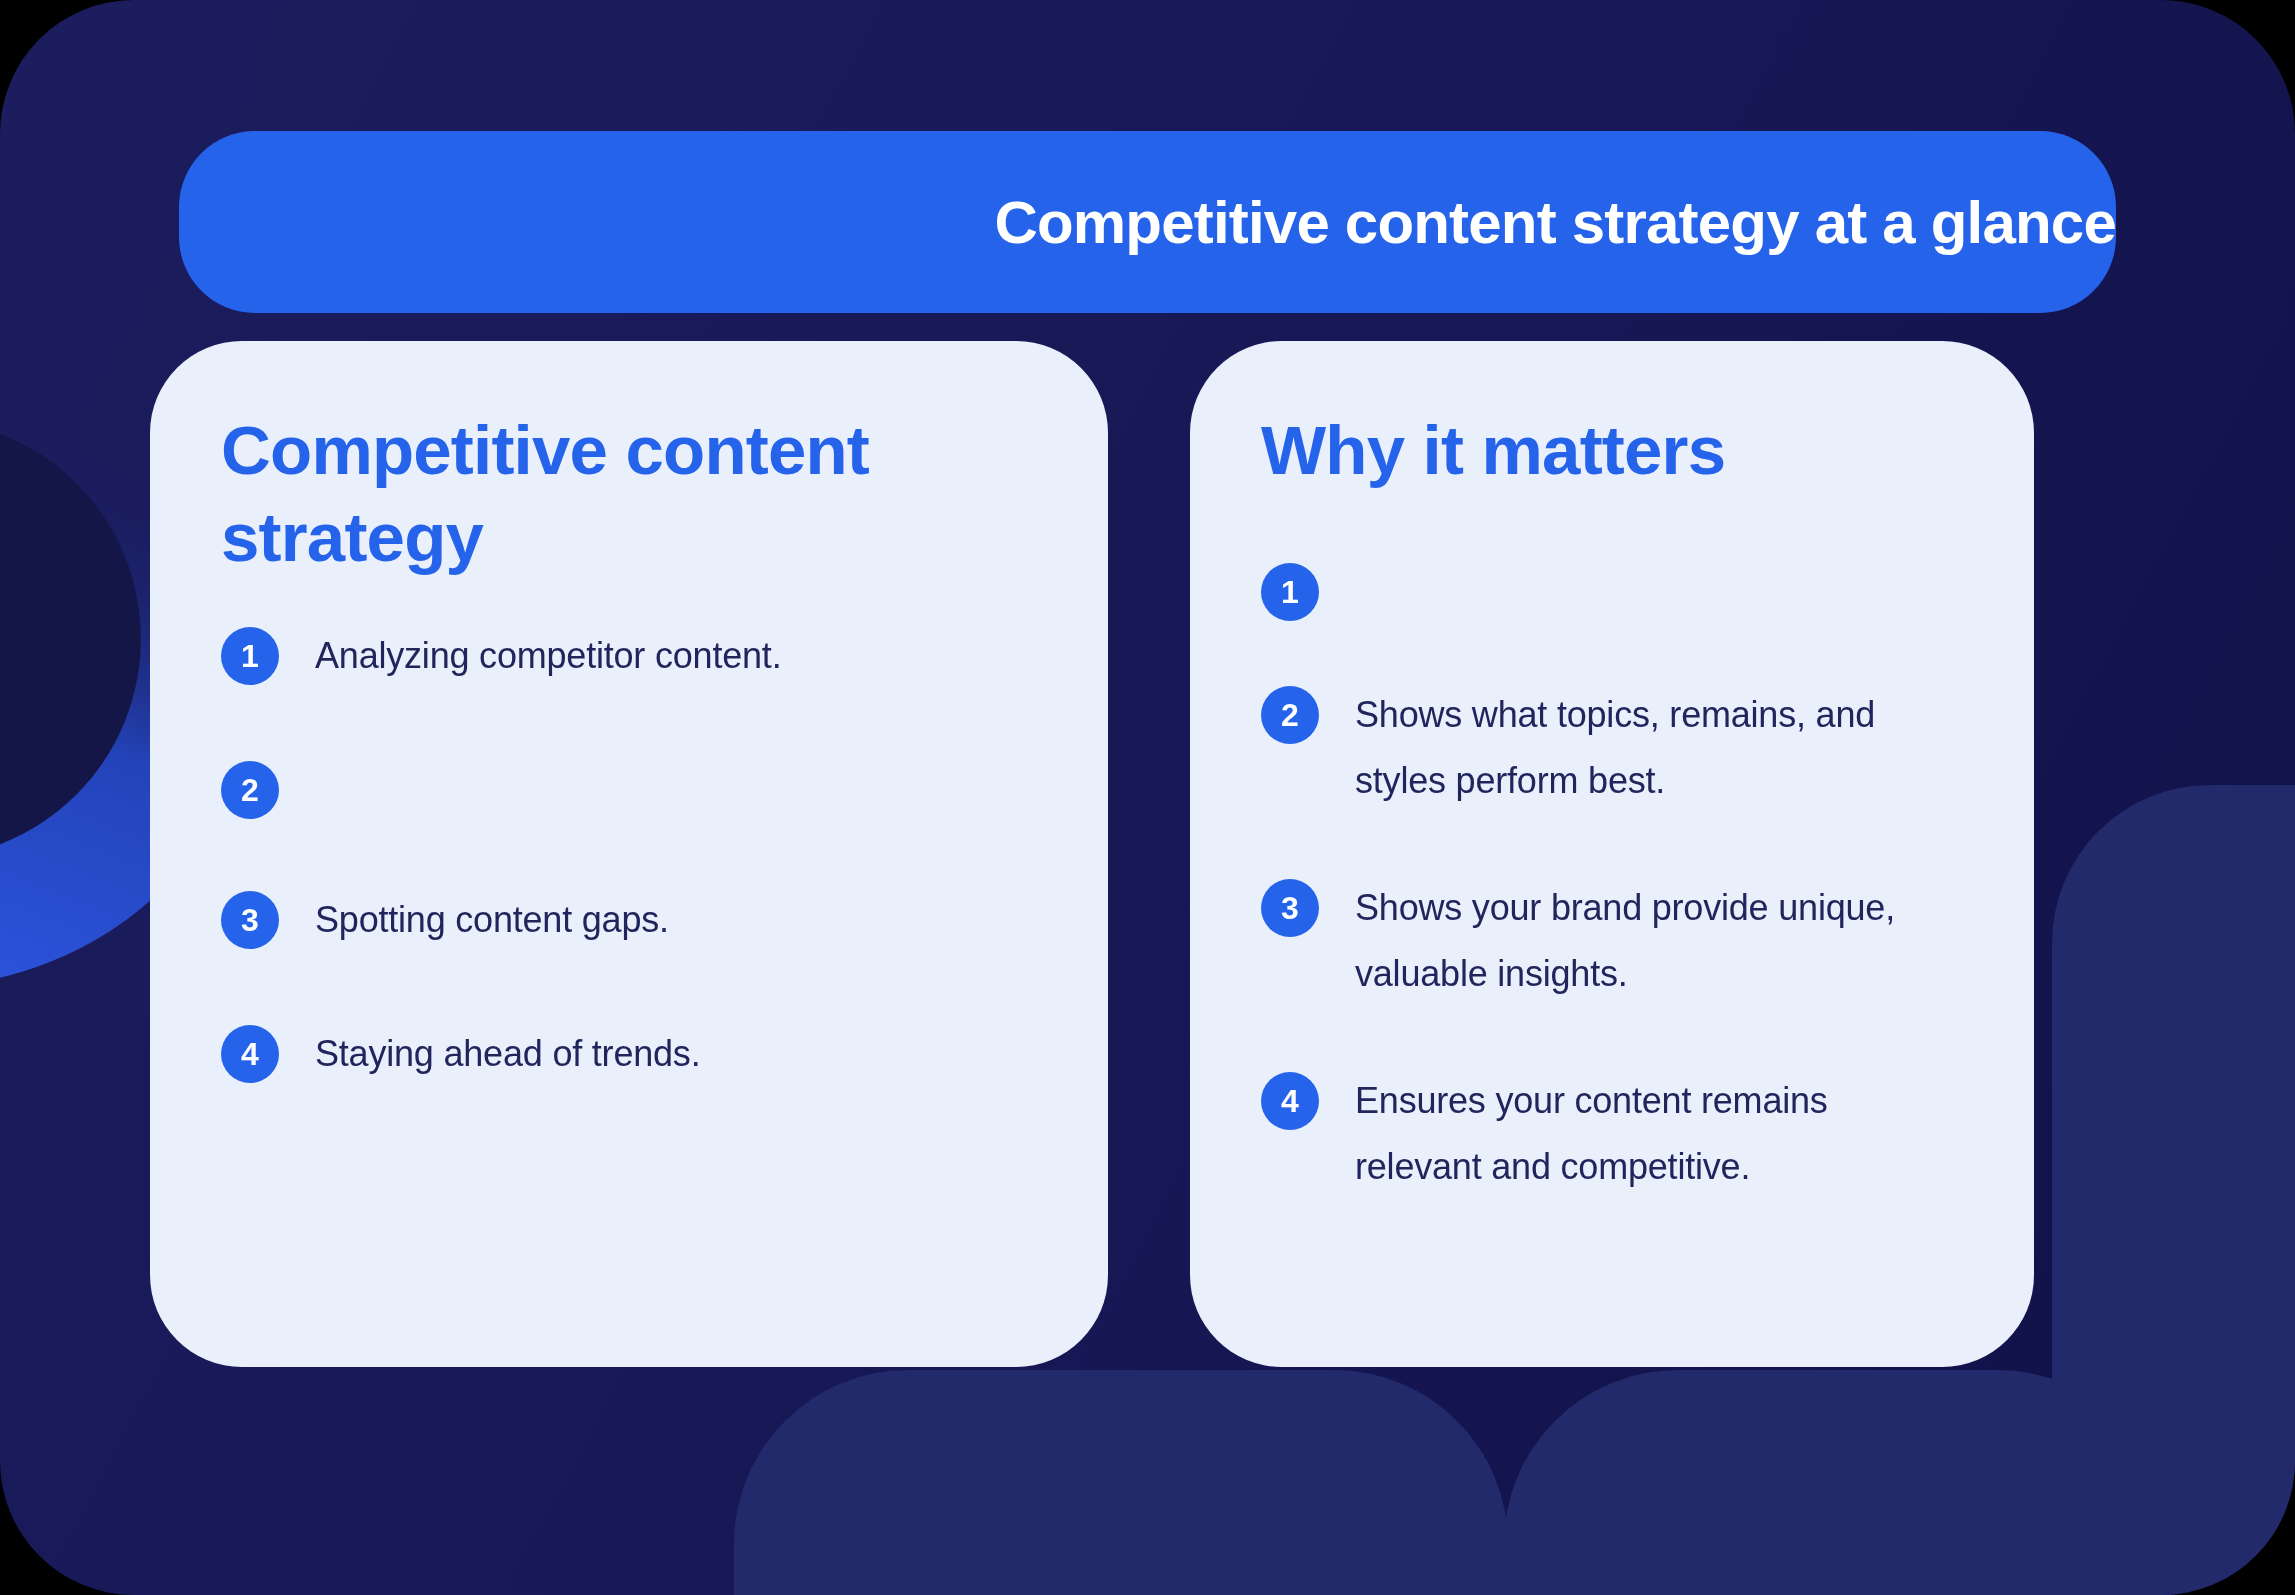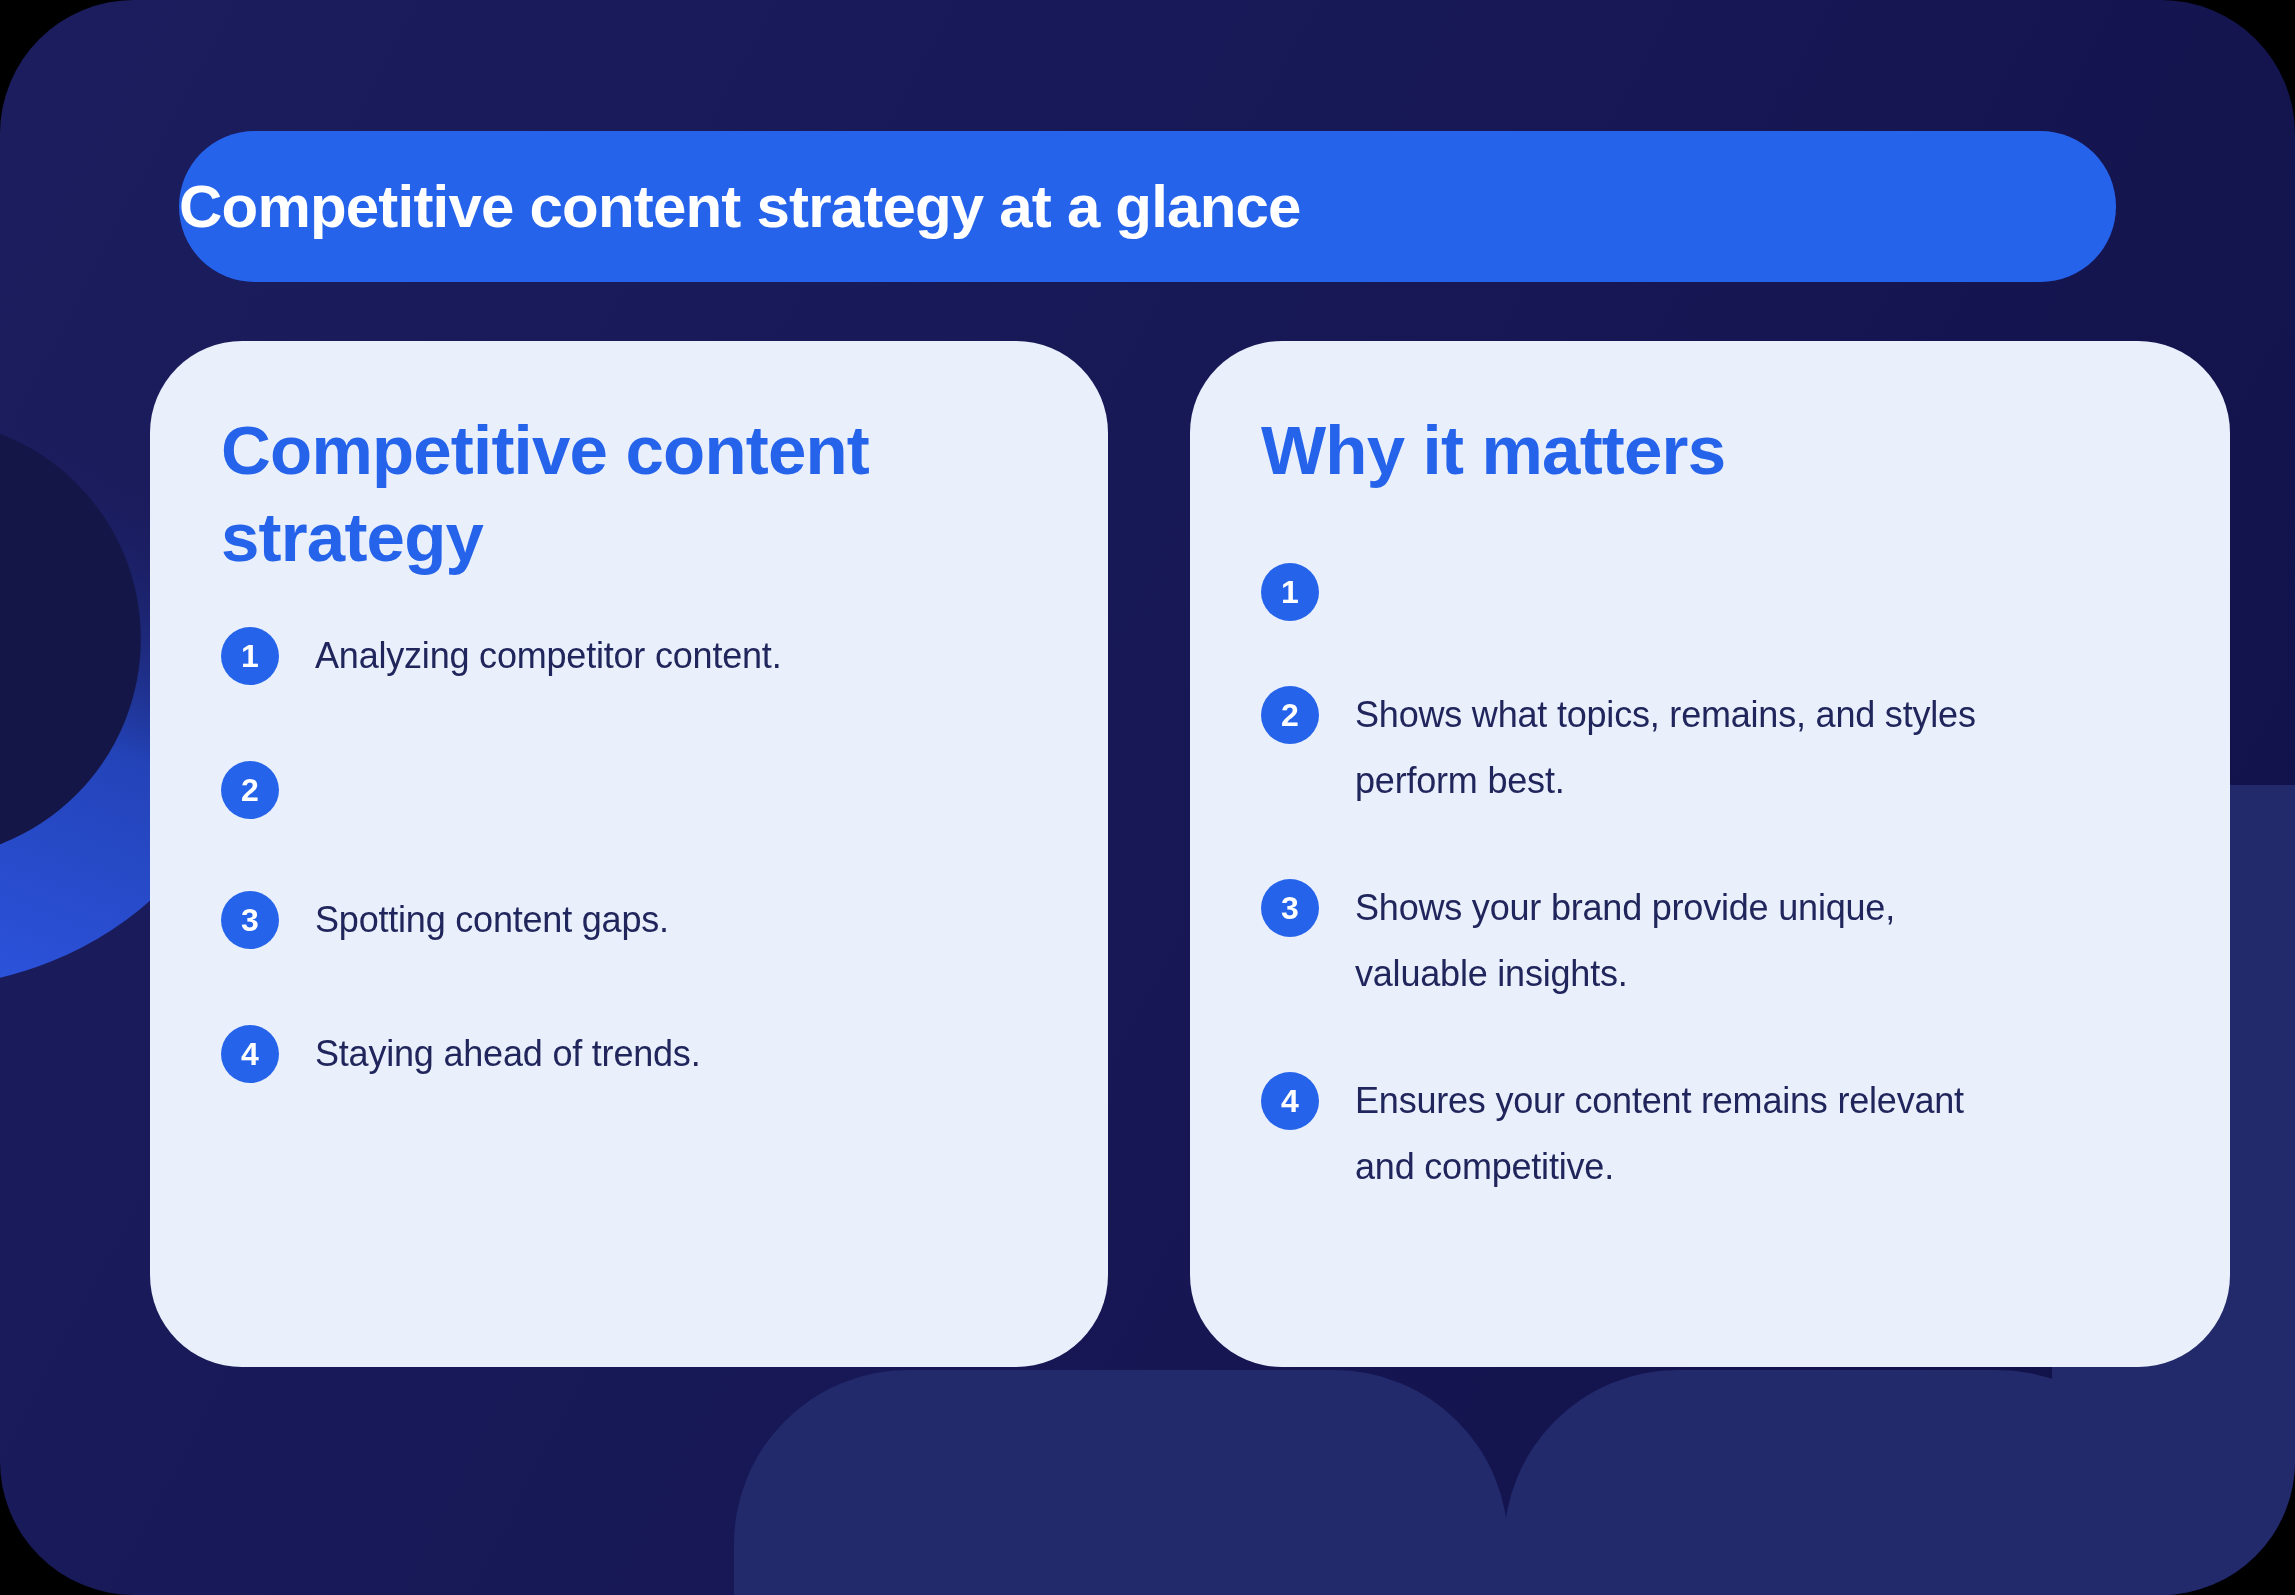--- a/index.html
+++ b/index.html
@@ -26,34 +26,34 @@
   }
   
   .ring-svg{position:absolute;left:0;top:0;width:553px;height:1184px;z-index:1;}
   
   .blob{position:absolute;background:var(--blob);z-index:1;}
   .blob-bottom-left{left:734px;top:1370px;width:774px;height:1263px;border-radius:174px;}
   .blob-bottom-right{left:1504px;top:1370px;width:667px;height:1263px;border-radius:174px;}
   .blob-right-edge{left:2052px;top:785px;width:868px;height:1342px;border-radius:158px;}
 
   .header-banner{
-    position:absolute;left:179px;top:131px;width:1937px;height:151px;z-index:3;
+    position:absolute;left:179px;top:131px;width:1937px;height:182px;z-index:3;
     background:var(--accent);border-radius:76px;
-    display:flex;align-items:center;justify-content:flex-start;
+    display:flex;align-items:center;justify-content:flex-end;
   }
   .header-banner .title{
     color:var(--white);font-size:60px;font-weight:bold;letter-spacing:-0.8px;white-space:nowrap;
   }
 
   .card{
     position:absolute;top:341px;height:1026px;z-index:3;box-sizing:border-box;
     background:var(--card-bg);border-radius:92px;padding:66px 71px 0 71px;
   }
   .card-left{left:150px;width:958px;}
-  .card-right{left:1190px;width:1040px;}
+  .card-right{left:1190px;width:844px;}
   .card-title{
     margin:0;color:var(--accent);font-size:69px;font-weight:bold;
     line-height:87px;letter-spacing:-0.8px;
   }
   .items{list-style:none;margin:0;padding:0;display:flex;flex-direction:column;}
   .card-left .items{margin-top:42px;gap:68px;}
   .card-right .items{margin-top:65px;gap:61px;}
   .item{display:flex;align-items:flex-start;gap:36px;}
   .badge{
     flex:0 0 auto;width:58px;height:58px;margin-top:4px;border-radius:50%;

